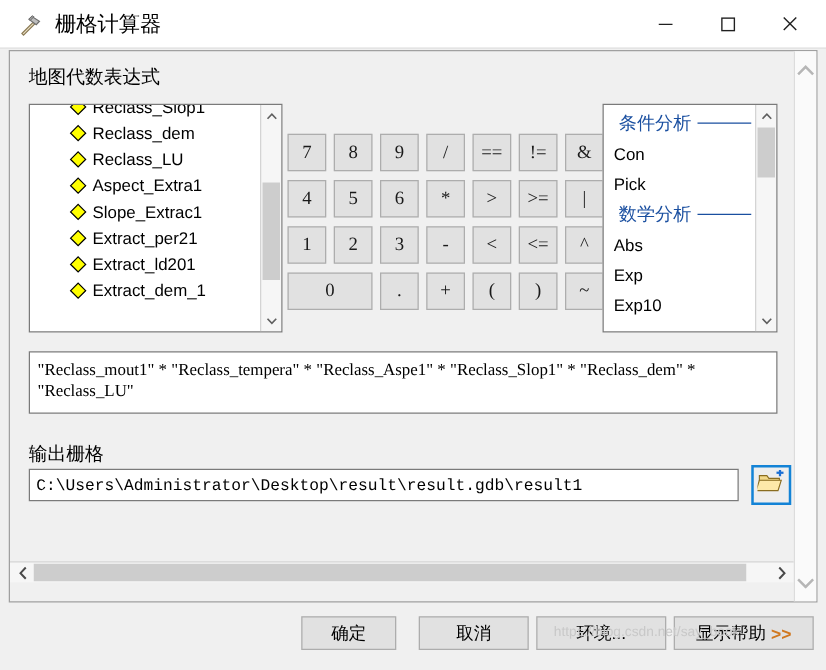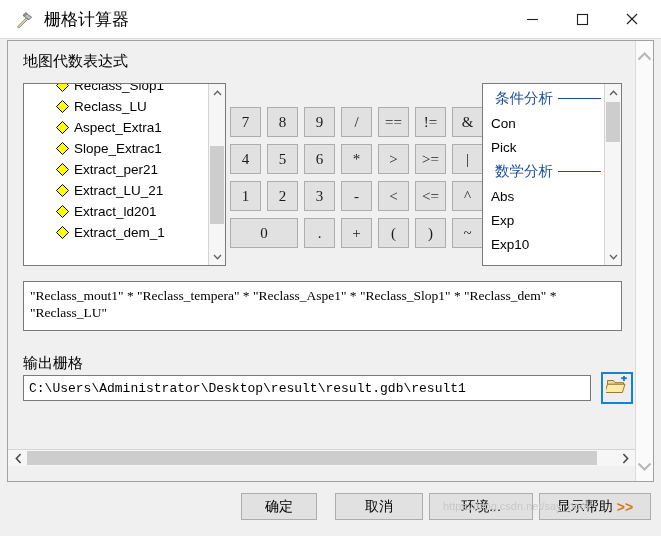--- a/index.html
+++ b/index.html
@@ -407,20 +407,28 @@
                 </svg>
             </span>
             <span>Reclass_Slop1</span>
           </div>
           <div class="layer-item">
             <span class="diamond">
               <svg width="15" height="15" viewBox="0 0 15 15">
                   <polygon points="7.5,1.5 13.5,7.5 7.5,13.5 1.5,7.5" fill="#ffff00" stroke="#000000" stroke-width="1"></polygon>
                 </svg>
             </span>
+            <span>Reclass_dem</span>
+          </div>
+          <div class="layer-item">
+            <span class="diamond">
+              <svg width="15" height="15" viewBox="0 0 15 15">
+                  <polygon points="7.5,1.5 13.5,7.5 7.5,13.5 1.5,7.5" fill="#ffff00" stroke="#000000" stroke-width="1"></polygon>
+                </svg>
+            </span>
             <span>Reclass_LU</span>
           </div>
           <div class="layer-item">
             <span class="diamond">
               <svg width="15" height="15" viewBox="0 0 15 15">
                   <polygon points="7.5,1.5 13.5,7.5 7.5,13.5 1.5,7.5" fill="#ffff00" stroke="#000000" stroke-width="1"></polygon>
                 </svg>
             </span>
             <span>Aspect_Extra1</span>
           </div>
@@ -432,28 +440,20 @@
             </span>
             <span>Slope_Extrac1</span>
           </div>
           <div class="layer-item">
             <span class="diamond">
               <svg width="15" height="15" viewBox="0 0 15 15">
                   <polygon points="7.5,1.5 13.5,7.5 7.5,13.5 1.5,7.5" fill="#ffff00" stroke="#000000" stroke-width="1"></polygon>
                 </svg>
             </span>
             <span>Extract_per21</span>
-          </div>
-          <div class="layer-item">
-            <span class="diamond">
-              <svg width="15" height="15" viewBox="0 0 15 15">
-                  <polygon points="7.5,1.5 13.5,7.5 7.5,13.5 1.5,7.5" fill="#ffff00" stroke="#000000" stroke-width="1"></polygon>
-                </svg>
-            </span>
-            <span>Extract_LU_21</span>
           </div>
           <div class="layer-item">
             <span class="diamond">
               <svg width="15" height="15" viewBox="0 0 15 15">
                   <polygon points="7.5,1.5 13.5,7.5 7.5,13.5 1.5,7.5" fill="#ffff00" stroke="#000000" stroke-width="1"></polygon>
                 </svg>
             </span>
             <span>Extract_ld201</span>
           </div>
           <div class="layer-item">

